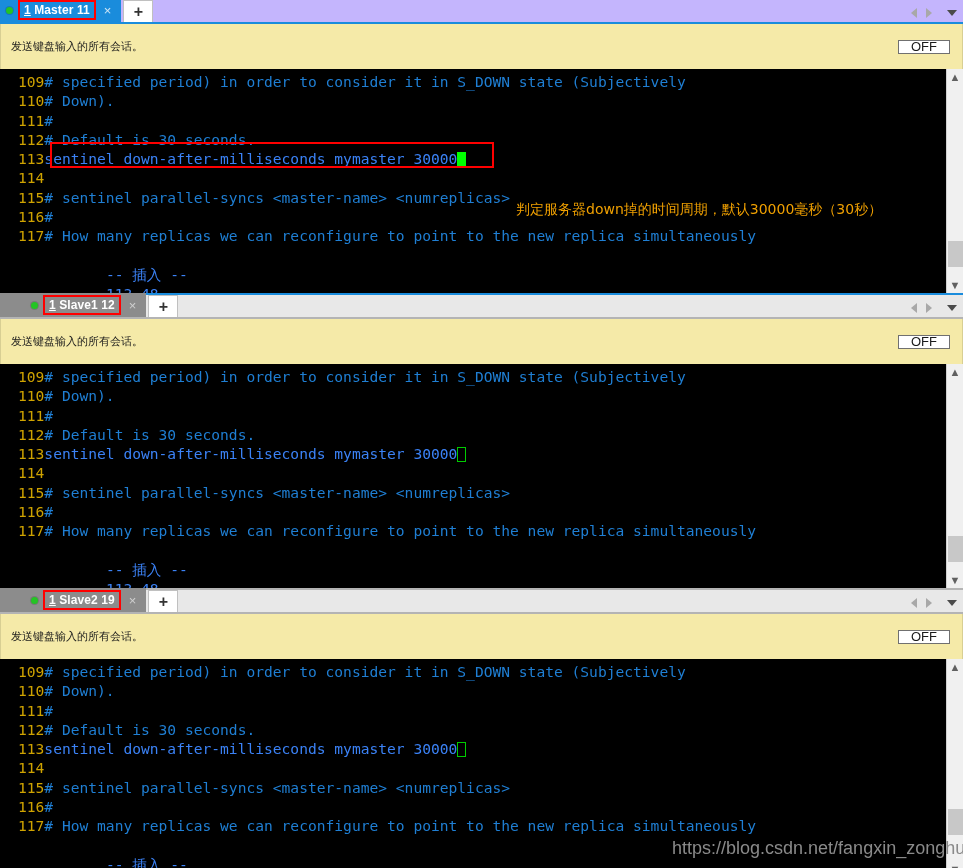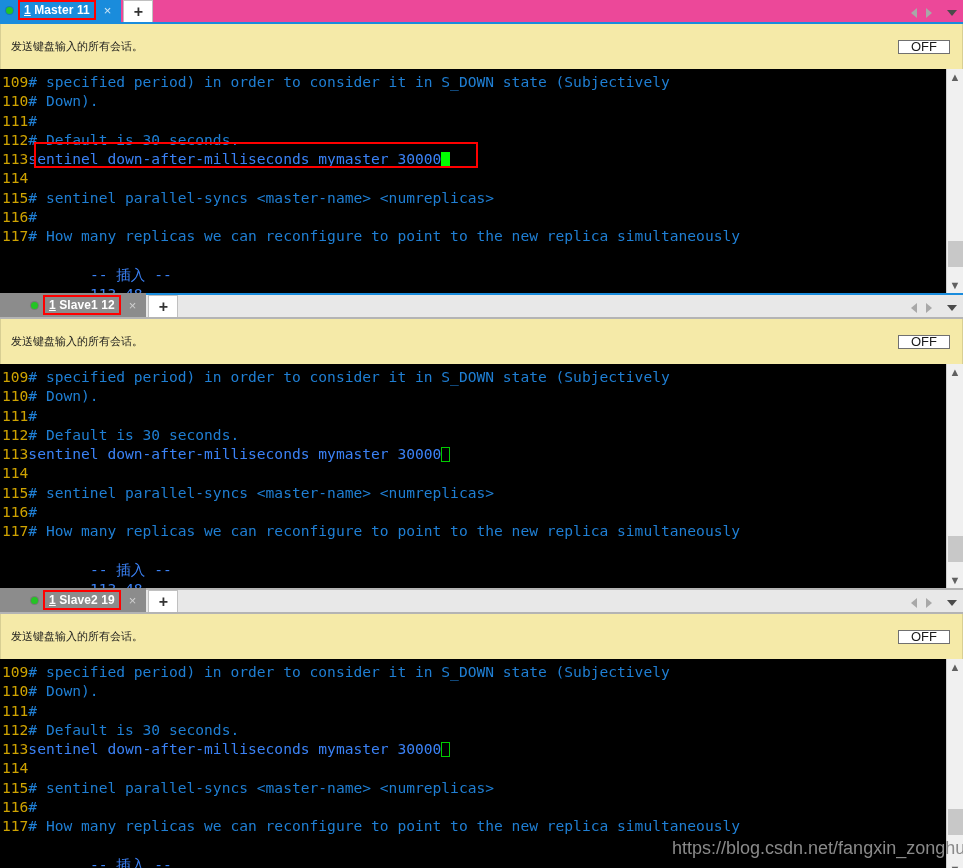--- a/index.html
+++ b/index.html
@@ -10,21 +10,21 @@
     font-family: "Liberation Sans", sans-serif;
     overflow: hidden;
   }
   #app { width: 963px; height: 868px; position: relative; background: #f0f0f0; }
 
   
   .panel { position: relative; width: 963px; background: #f0f0f0; }
 
   
   .tabstrip {
-    height: 24px; background: #ec4899;
+    height: 24px; background: #c4b5fd;
     display: flex; align-items: flex-end;
     position: relative;
     border-bottom: 2px solid #1a8cdc;
   }
   .tabstrip.inactive { border-bottom: 2px solid #b4b4b4; background: #e8e8e8; }
   .tab {
     height: 24px; display: flex; align-items: center;
     padding: 0 4px 0 6px; position: relative;
     background: #1a8cdc; color: #ffffff;
     font-size: 12px; white-space: nowrap;
@@ -79,20 +79,21 @@
   }
 
   
   .termwrap { display: flex; background: #000000; position: relative; }
   .term {
     flex: 1 1 auto; background: #000000; overflow: hidden;
     font-family: "DejaVu Sans Mono", monospace;
     font-size: 14.6px; line-height: 19.3px;
     padding: 3px 0 0 2px;
     position: relative;
+    margin-left: 16px;
   }
   .tline { white-space: pre; height: 19.3px; }
   .lno { color: #cfa300; }
   .cmt { color: #1f7fd4; }
   .code { color: #3b82f6; }
   .cursor-solid {
     display: inline-block; width: 9px; height: 15px;
     background: #00ff00; vertical-align: -3px;
   }
   .cursor-hollow {
@@ -173,20 +174,21 @@
         <div class="tline"><span class="lno">115</span><span class="cmt"># sentinel parallel-syncs &lt;master-name&gt; &lt;numreplicas&gt;</span></div>
         <div class="tline"><span class="lno">116</span><span class="cmt">#</span></div>
         <div class="tline"><span class="lno">117</span><span class="cmt"># How many replicas we can reconfigure to point to the new replica simultaneously</span></div>
         <div class="tline statrow">
           <span class="code">-- 插入 --</span>
           <span class="code pos">113,48</span>
           
         </div>
 
         <div class="hlbox" style="left:34px; top:73px; width:444px; height:26px;"></div>
+        <div class="annot" style="left:500px; top:131px;">判定服务器down掉的时间周期，默认30000毫秒（30秒）</div>
       </div>
       <div class="vscroll">
         <span class="chev">▲</span>
         <div class="thumb" style="top:172px"></div>
         <span class="chev">▼</span>
       </div>
     </div>
     <div class="term-bottom-border"></div>
   </div>
 

